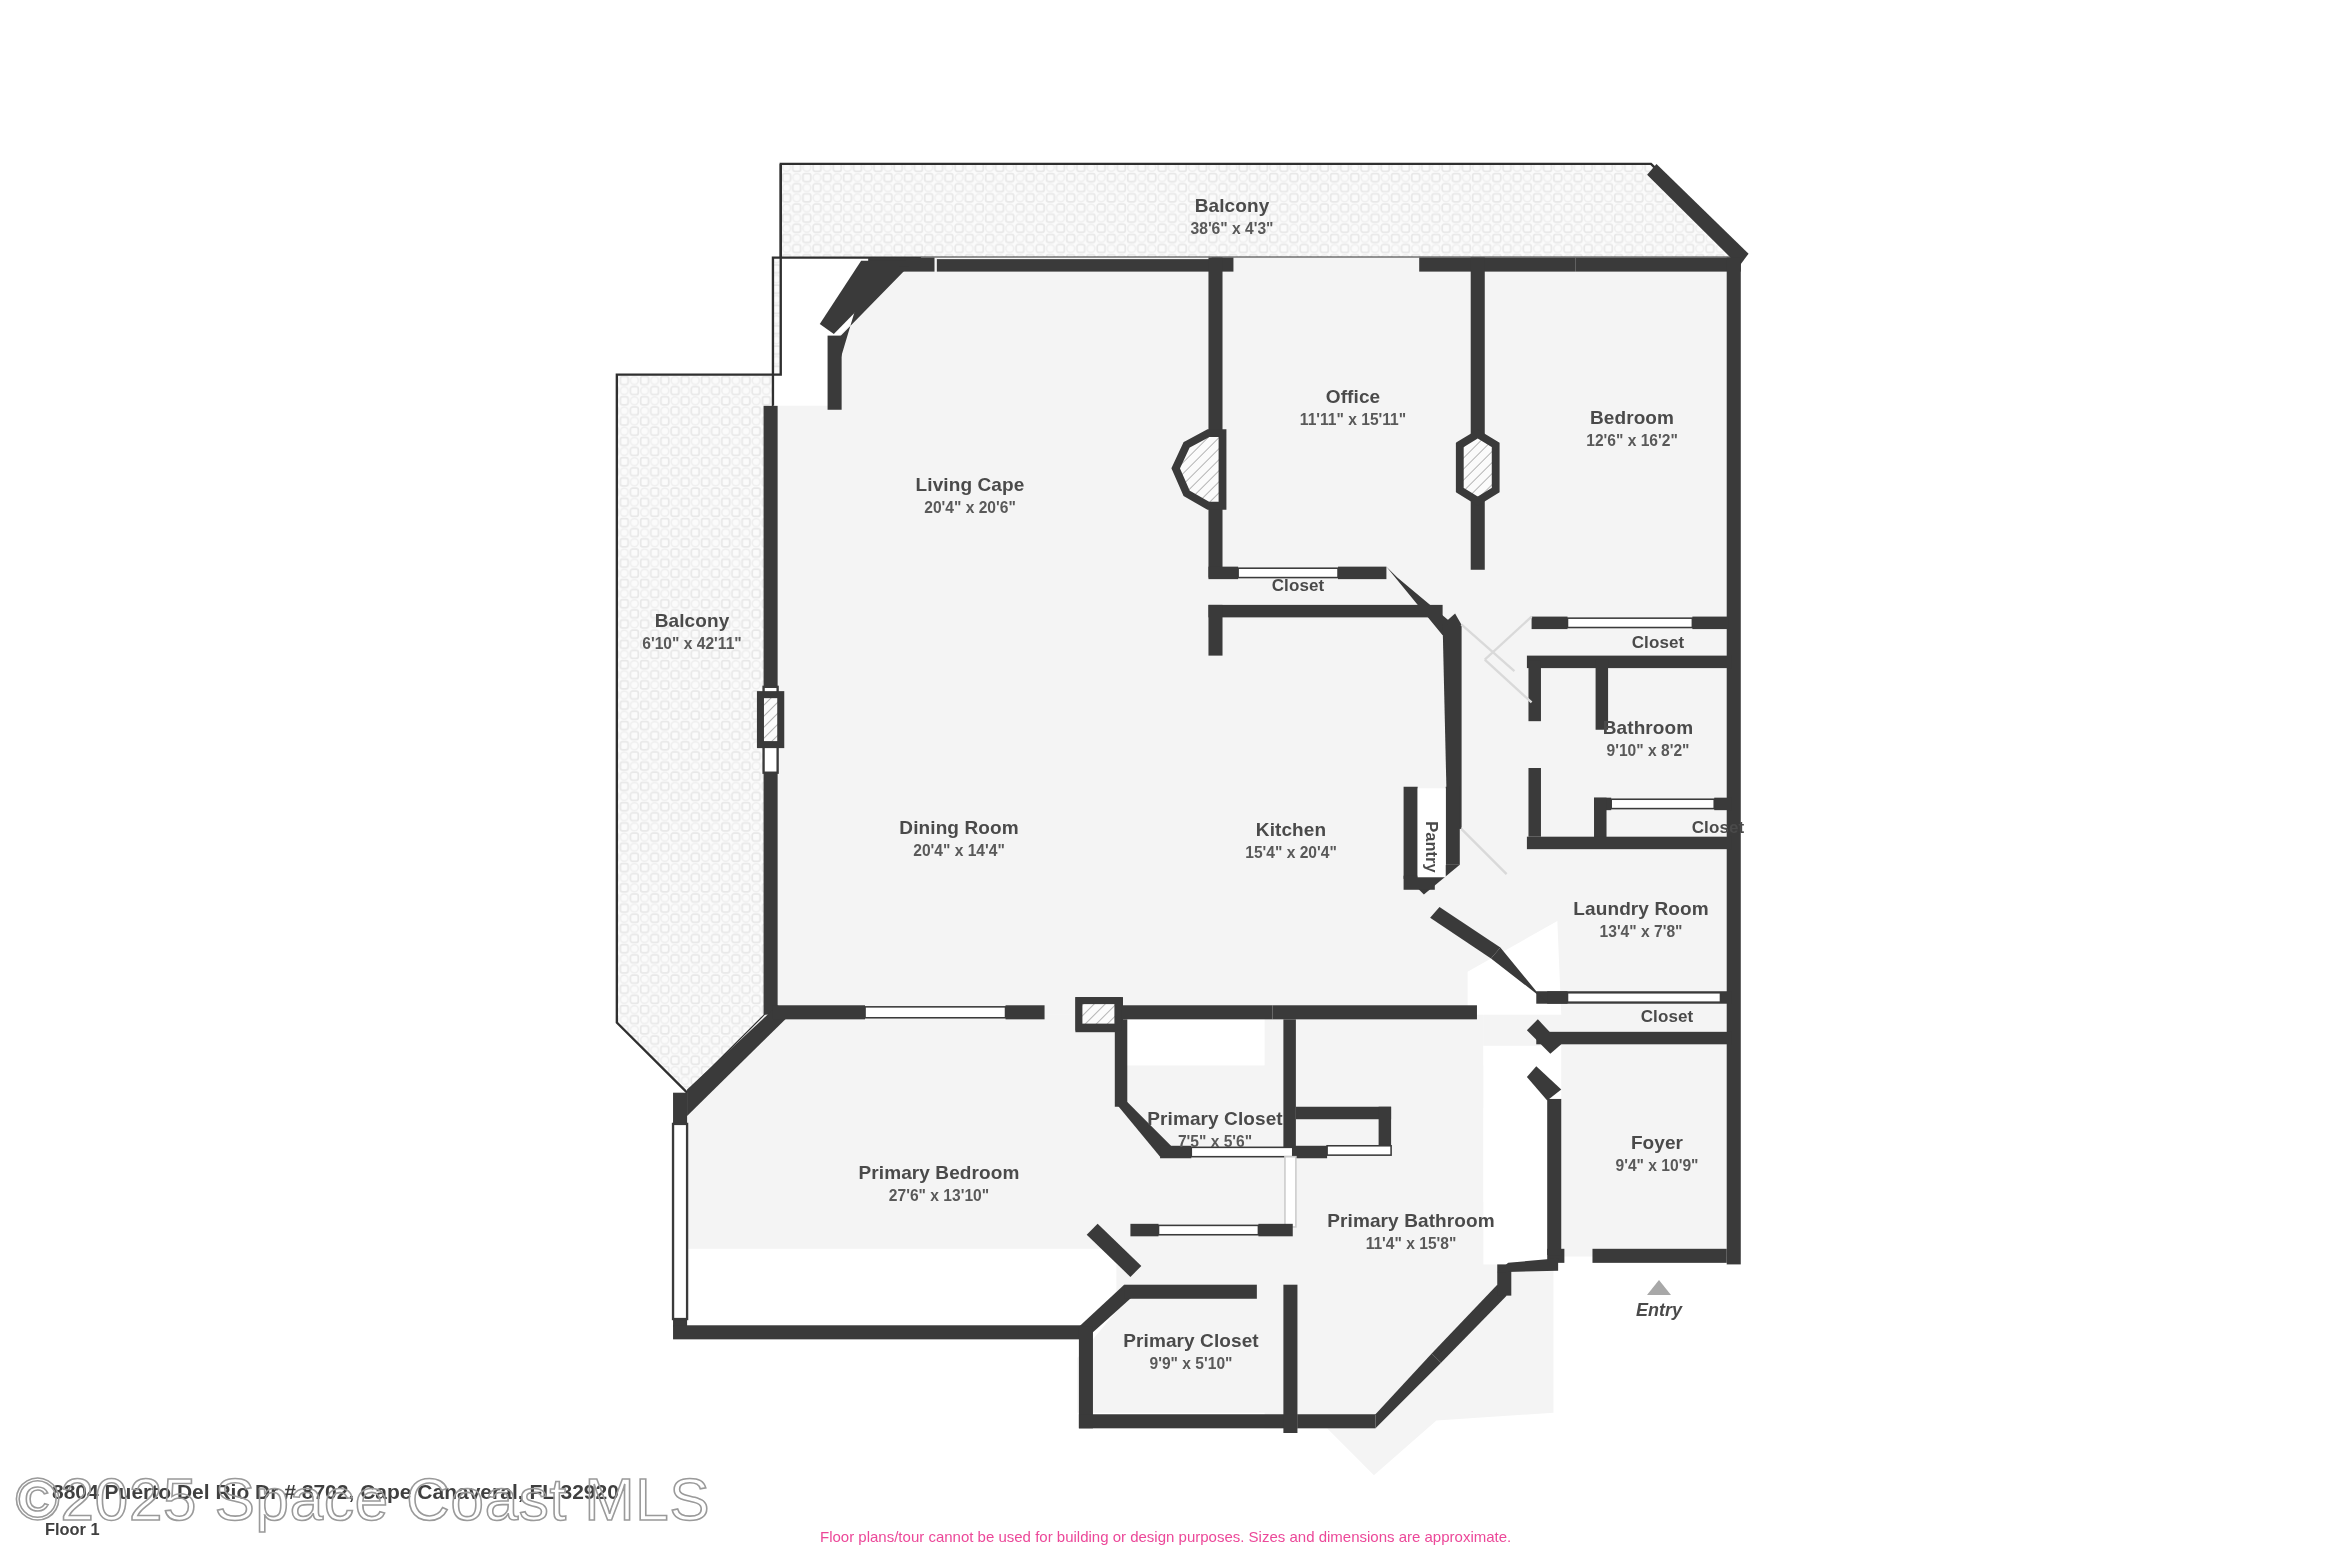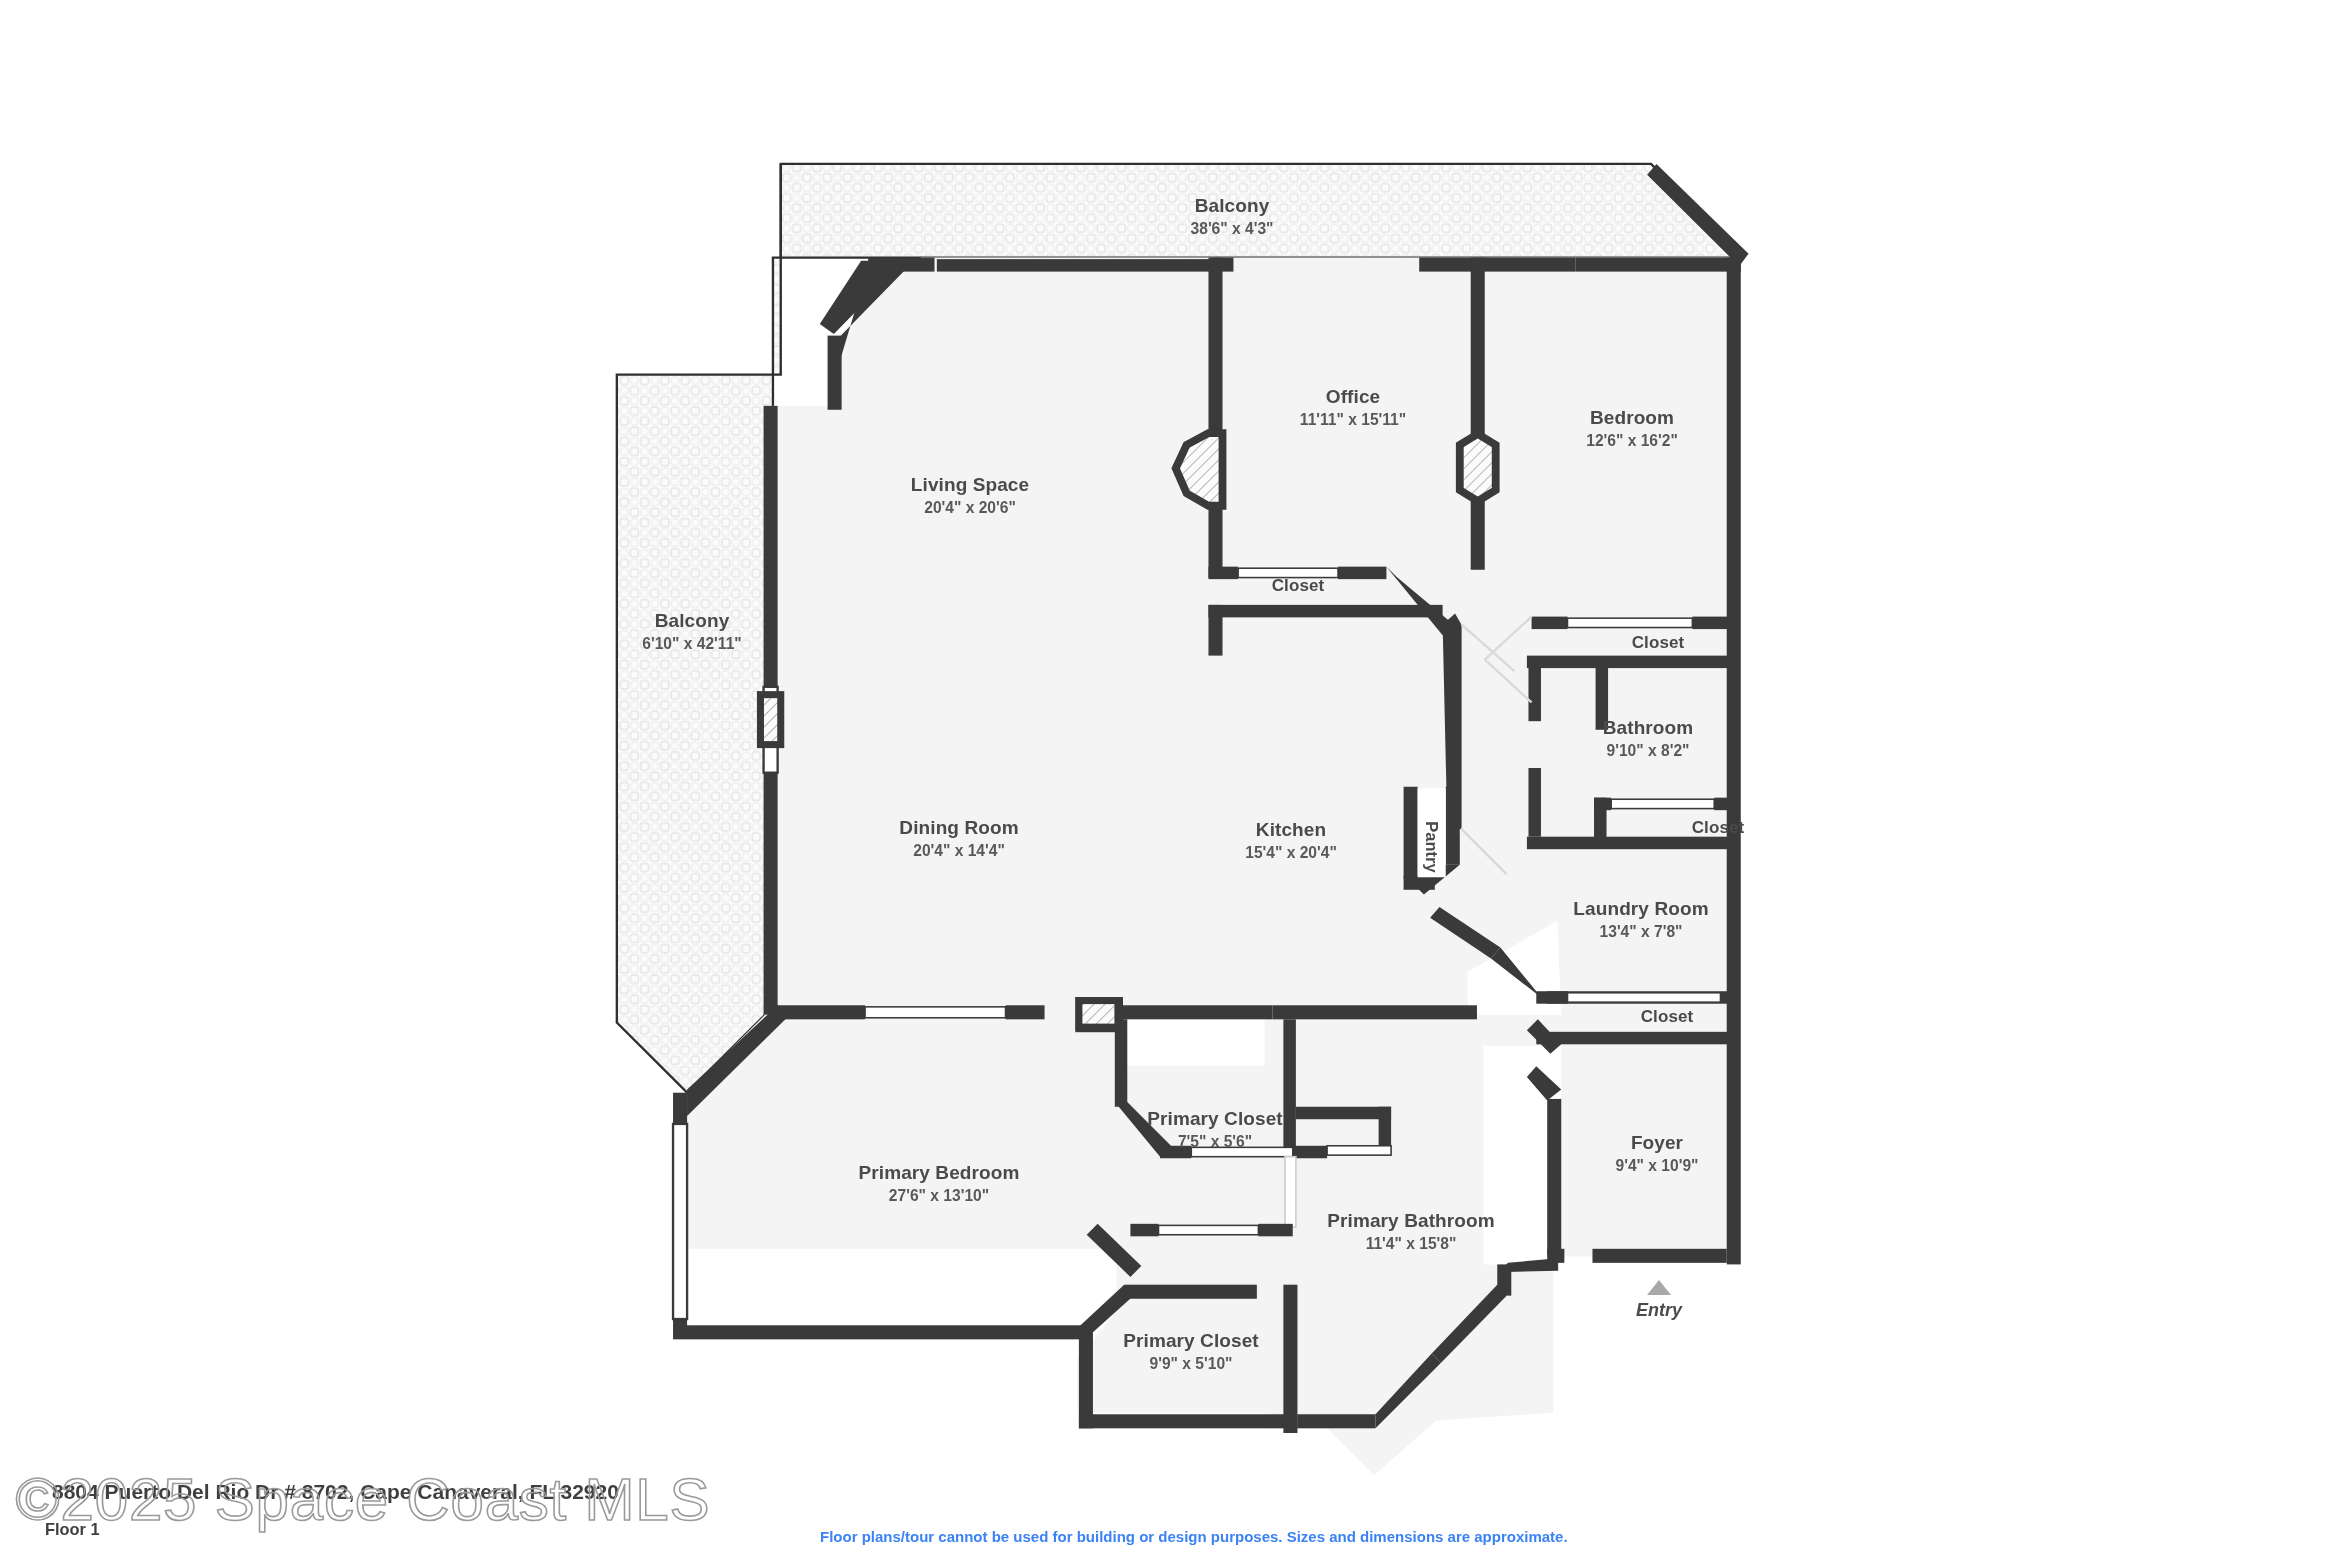--- a/index.html
+++ b/index.html
@@ -96,22 +96,22 @@
     top: 1520px;
     font-size: 16.4px;
     font-weight: bold;
     color: #3f3f3f;
   }
   .footer-disclaimer {
     position: absolute;
     left: 820px;
     top: 1528px;
     font-size: 15px;
-    font-weight: bold;
-    color: #3b82f6;
+    font-weight: normal;
+    color: #ec4899;
     white-space: nowrap;
   }
 
   
   .watermark {
     position: absolute;
     left: 15.6px;
     top: 1465px;
     font-size: 60px;
     font-weight: normal;
@@ -322,21 +322,21 @@
     <div class="room-name">Balcony</div>
     <div class="room-dims">38'6" x 4'3"</div>
   </div>
 
   <div class="room-label" style="left:692px; top:631px;">
     <div class="room-name">Balcony</div>
     <div class="room-dims">6'10" x 42'11"</div>
   </div>
 
   <div class="room-label" style="left:970px; top:495px;">
-    <div class="room-name">Living Space</div>
+    <div class="room-name">Living Cape</div>
     <div class="room-dims">20'4" x 20'6"</div>
   </div>
 
   <div class="room-label" style="left:1353px; top:407px;">
     <div class="room-name">Office</div>
     <div class="room-dims">11'11" x 15'11"</div>
   </div>
 
   <div class="room-label" style="left:1632px; top:428px;">
     <div class="room-name">Bedroom</div>

